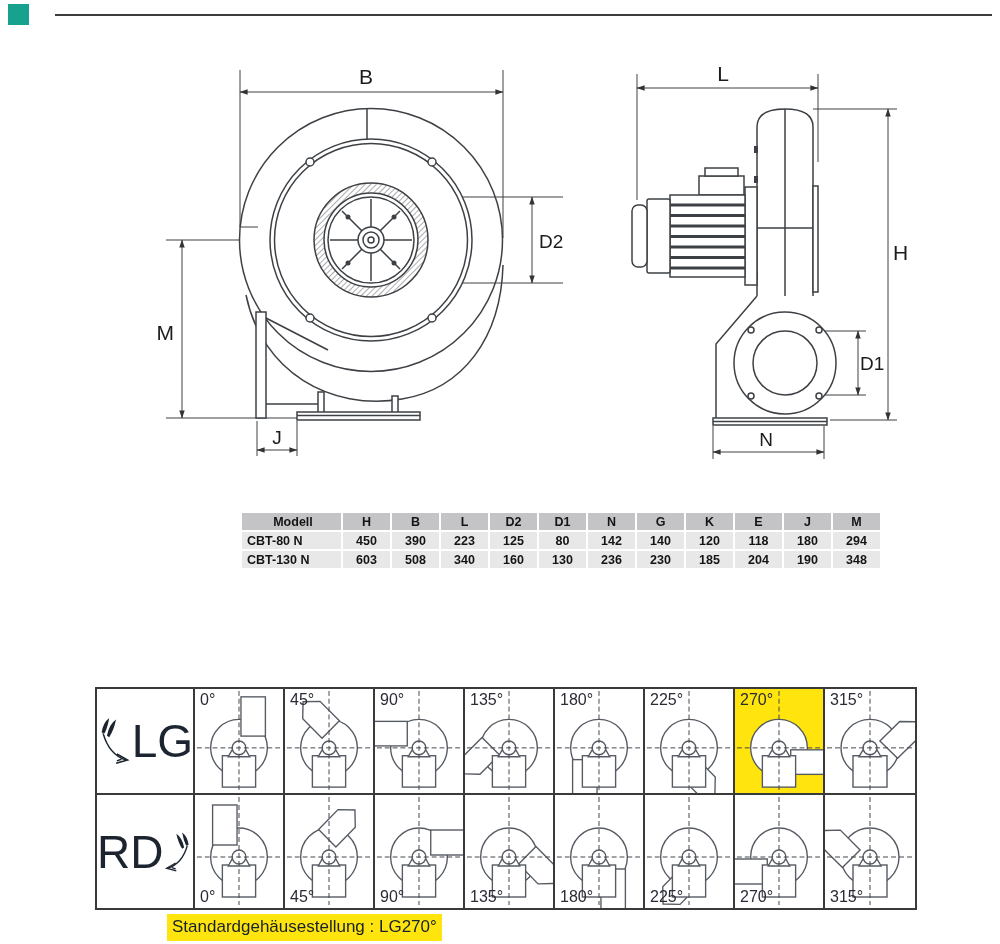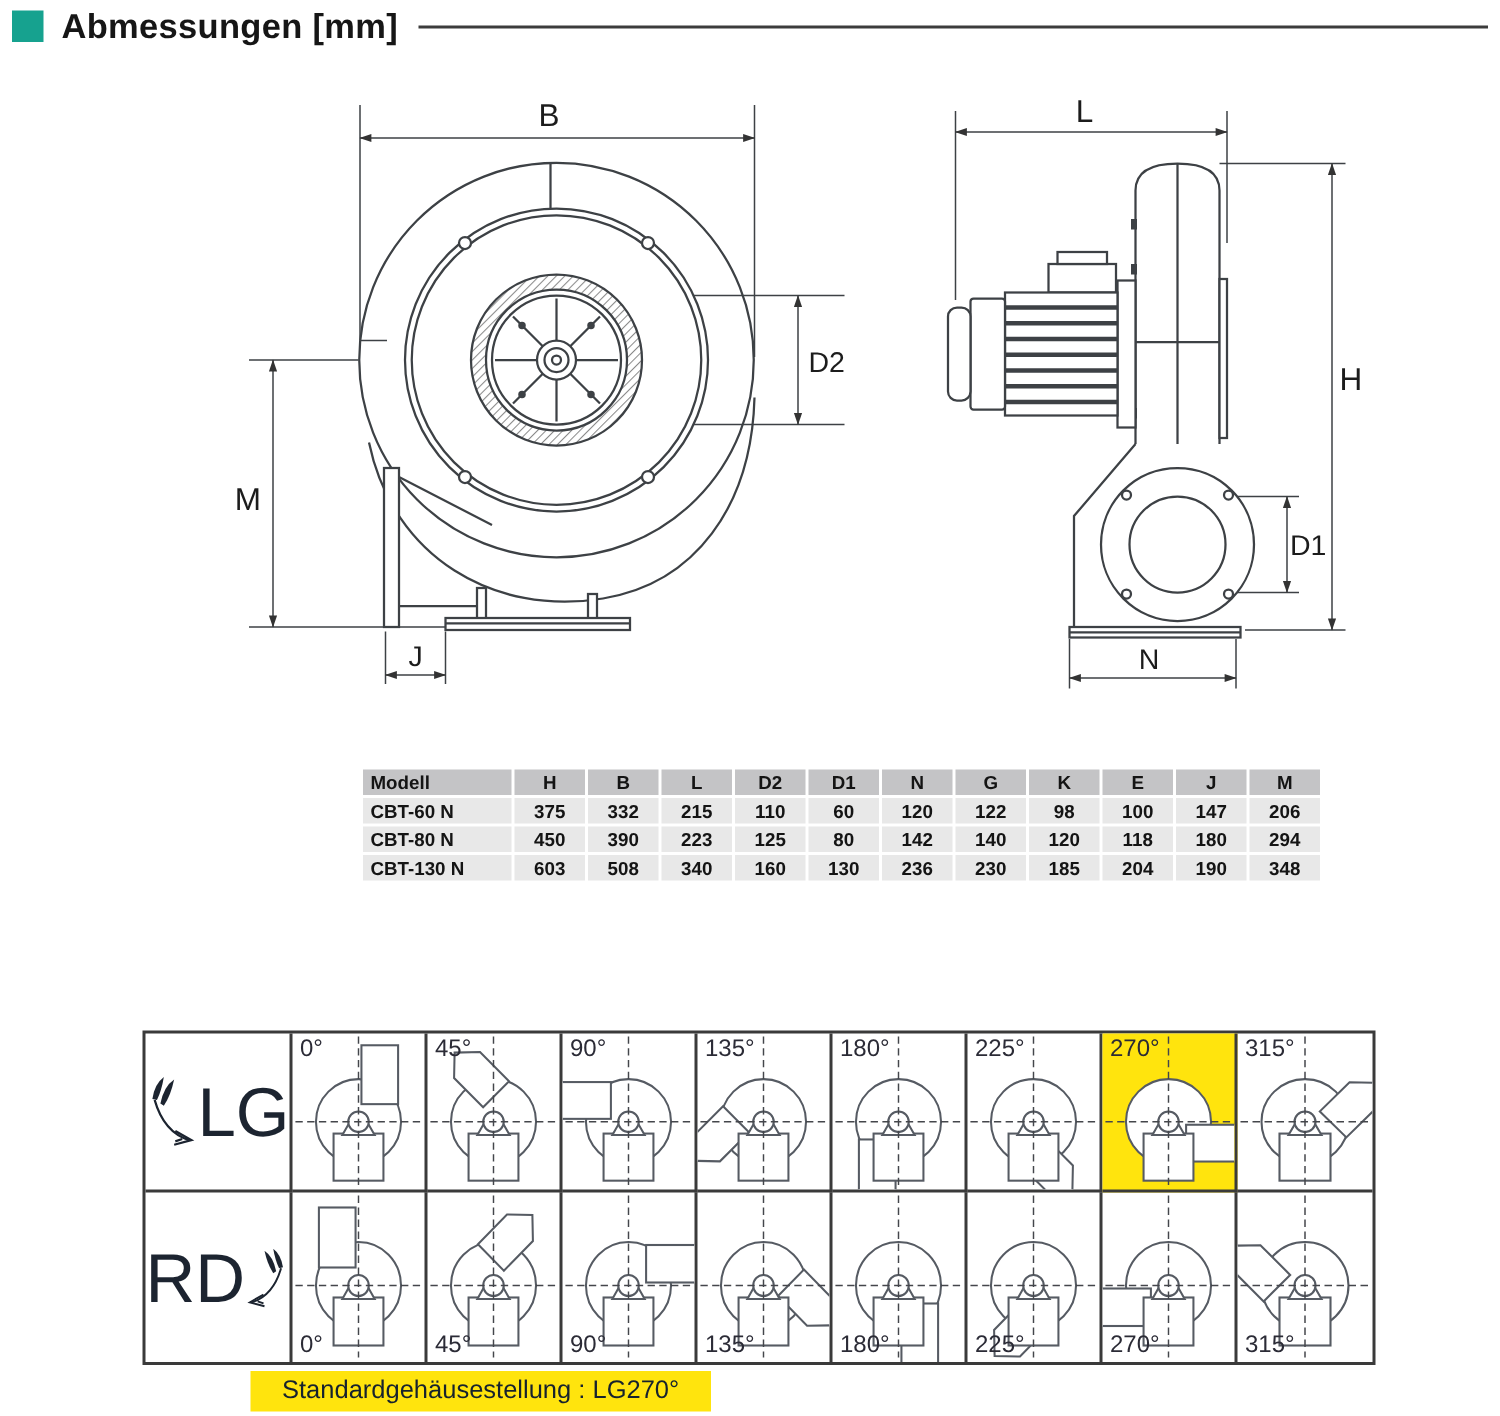--- a/index.html
+++ b/index.html
@@ -22,21 +22,21 @@
   .dim  { font-size:21px; fill:#1c1c1c; }
   .dim18{ font-size:19px; fill:#1c1c1c; }
 
   
   .dims-table { position:absolute; left:240px; top:511px; border-collapse:separate; border-spacing:2px; }
   .dims-table th, .dims-table td {
       font-size:12.5px; font-weight:bold; color:#141414; height:17px;
       padding:0 2px; text-align:center; background:#e8e8e8; white-space:nowrap; }
   .dims-table th { background:#c4c4c6; width:43px; }
   .dims-table .model-col { width:92px; text-align:left; padding-left:5px; }
-  .dims-table th.model-col { }
+  .dims-table th.model-col { text-align:center; }
 
   
   .pos-grid { position:absolute; left:95px; top:687px; display:grid;
               grid-template-columns:98px repeat(8,90px); grid-template-rows:106px 113px;
               border:2px solid #3a3a3a; background:#fff; }
   .pos-cell { position:relative; border-right:2px solid #3a3a3a; border-bottom:2px solid #3a3a3a;
               box-sizing:border-box; overflow:hidden; }
   .pos-cell:nth-child(9n) { border-right:none;padding-left:12px; }
   .pos-cell:nth-child(n+10) { border-bottom:none;align-items:center; }
   .angle-label { position:absolute; left:5px; font-size:16px; color:#2b2b36; z-index:2; }
@@ -44,31 +44,30 @@
   .glyph { position:absolute; inset:0; width:100%; height:100%; }
   .ln { fill:#fff; stroke:#565b63; stroke-width:1.4; }
   .dash { stroke:#44464b; stroke-width:1; stroke-dasharray:5 3; fill:none; }
   .rot-cell { display:flex; align-items:center; justify-content:center; gap:1px; }
   .rot-cell span { font-size:46px; color:#1c2430; line-height:1; }
   .rot-icon { width:38px; height:58px; }
   .if { fill:#1c2430; }
   .is { stroke:#1c2430; stroke-width:2; fill:none; }
 
   
-  .std-note { position:absolute; left:167px; top:914px; padding:3px 21px 4px;
+  .std-note { position:absolute; left:167px; top:914px; padding:3px 5px 4px;
               font-size:17px; color:#16222e; }
 </style>
 </head>
 <body>
 
 <div class="page">
 
   <div class="sec-hdr" style="top:4px">
     <span class="sq" style="background: rgb(22, 162, 143);"></span>
-    <h1>Abmessungen [mm]</h1>
     <span class="rule"></span>
   </div>
 
   <svg class="drawing" style="left:150px;top:58px" width="425" height="412" viewBox="150 58 425 412">
     <defs>
       <marker id="arF" viewBox="0 0 10 10" refX="9.5" refY="5" markerWidth="10" markerHeight="8" orient="auto-start-reverse">
         <path d="M0,1.6 L10,5 L0,8.4 Z" fill="#333"></path>
       </marker>
       <pattern id="hatchF" width="4" height="4" patternUnits="userSpaceOnUse" patternTransform="rotate(45)">
         <line x1="0" y1="0" x2="0" y2="4" stroke="#8a8a8a" stroke-width="1.4"></line>
@@ -198,34 +197,20 @@
           <th>N</th>
           <th>G</th>
           <th>K</th>
           <th>E</th>
           <th>J</th>
           <th>M</th>
         </tr>
       </thead>
       <tbody>
         <tr>
-          <td class="model-col">CBT-60 N</td>
-          <td>375</td>
-          <td>332</td>
-          <td>215</td>
-          <td>110</td>
-          <td>60</td>
-          <td>120</td>
-          <td>122</td>
-          <td>98</td>
-          <td>100</td>
-          <td>147</td>
-          <td>206</td>
-        </tr>
-        <tr>
           <td class="model-col">CBT-80 N</td>
           <td>450</td>
           <td>390</td>
           <td>223</td>
           <td>125</td>
           <td>80</td>
           <td>142</td>
           <td>140</td>
           <td>120</td>
           <td>118</td>

